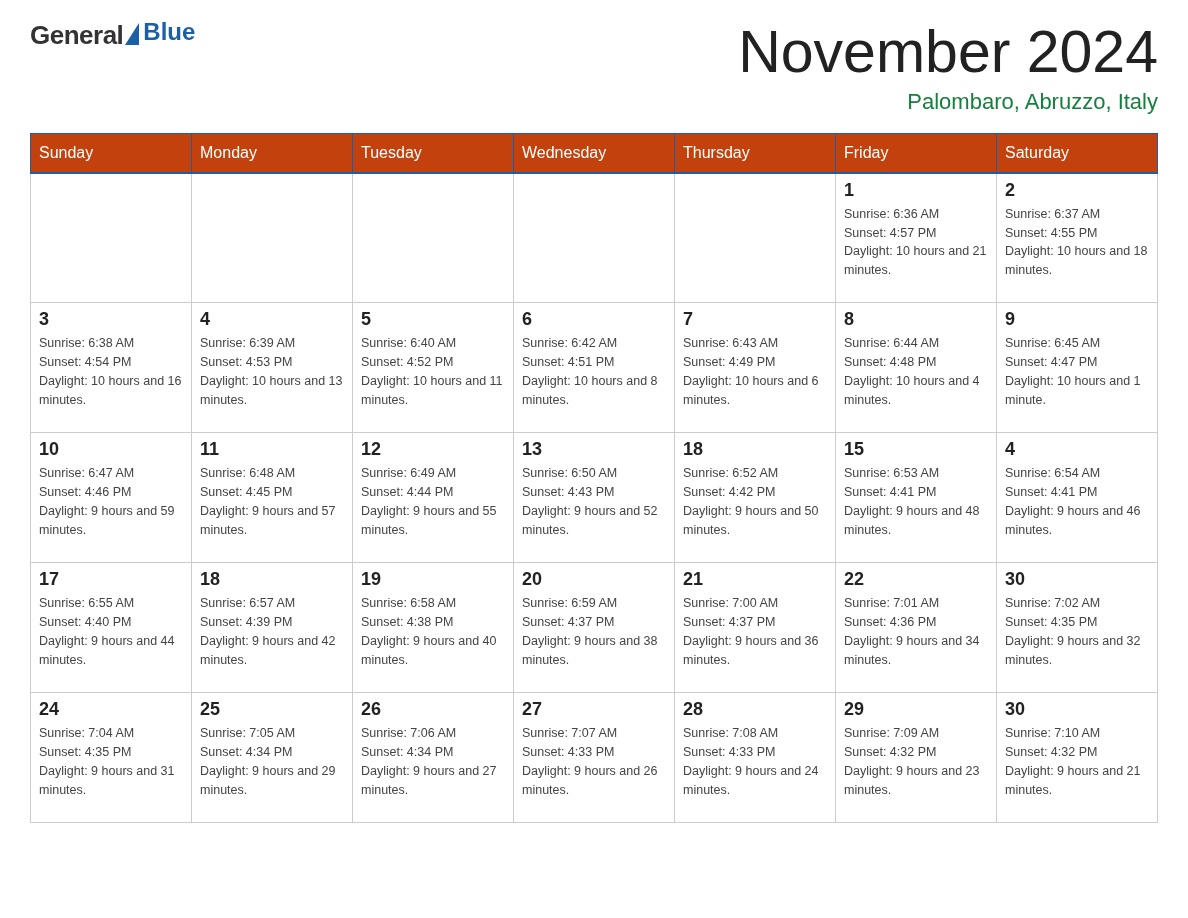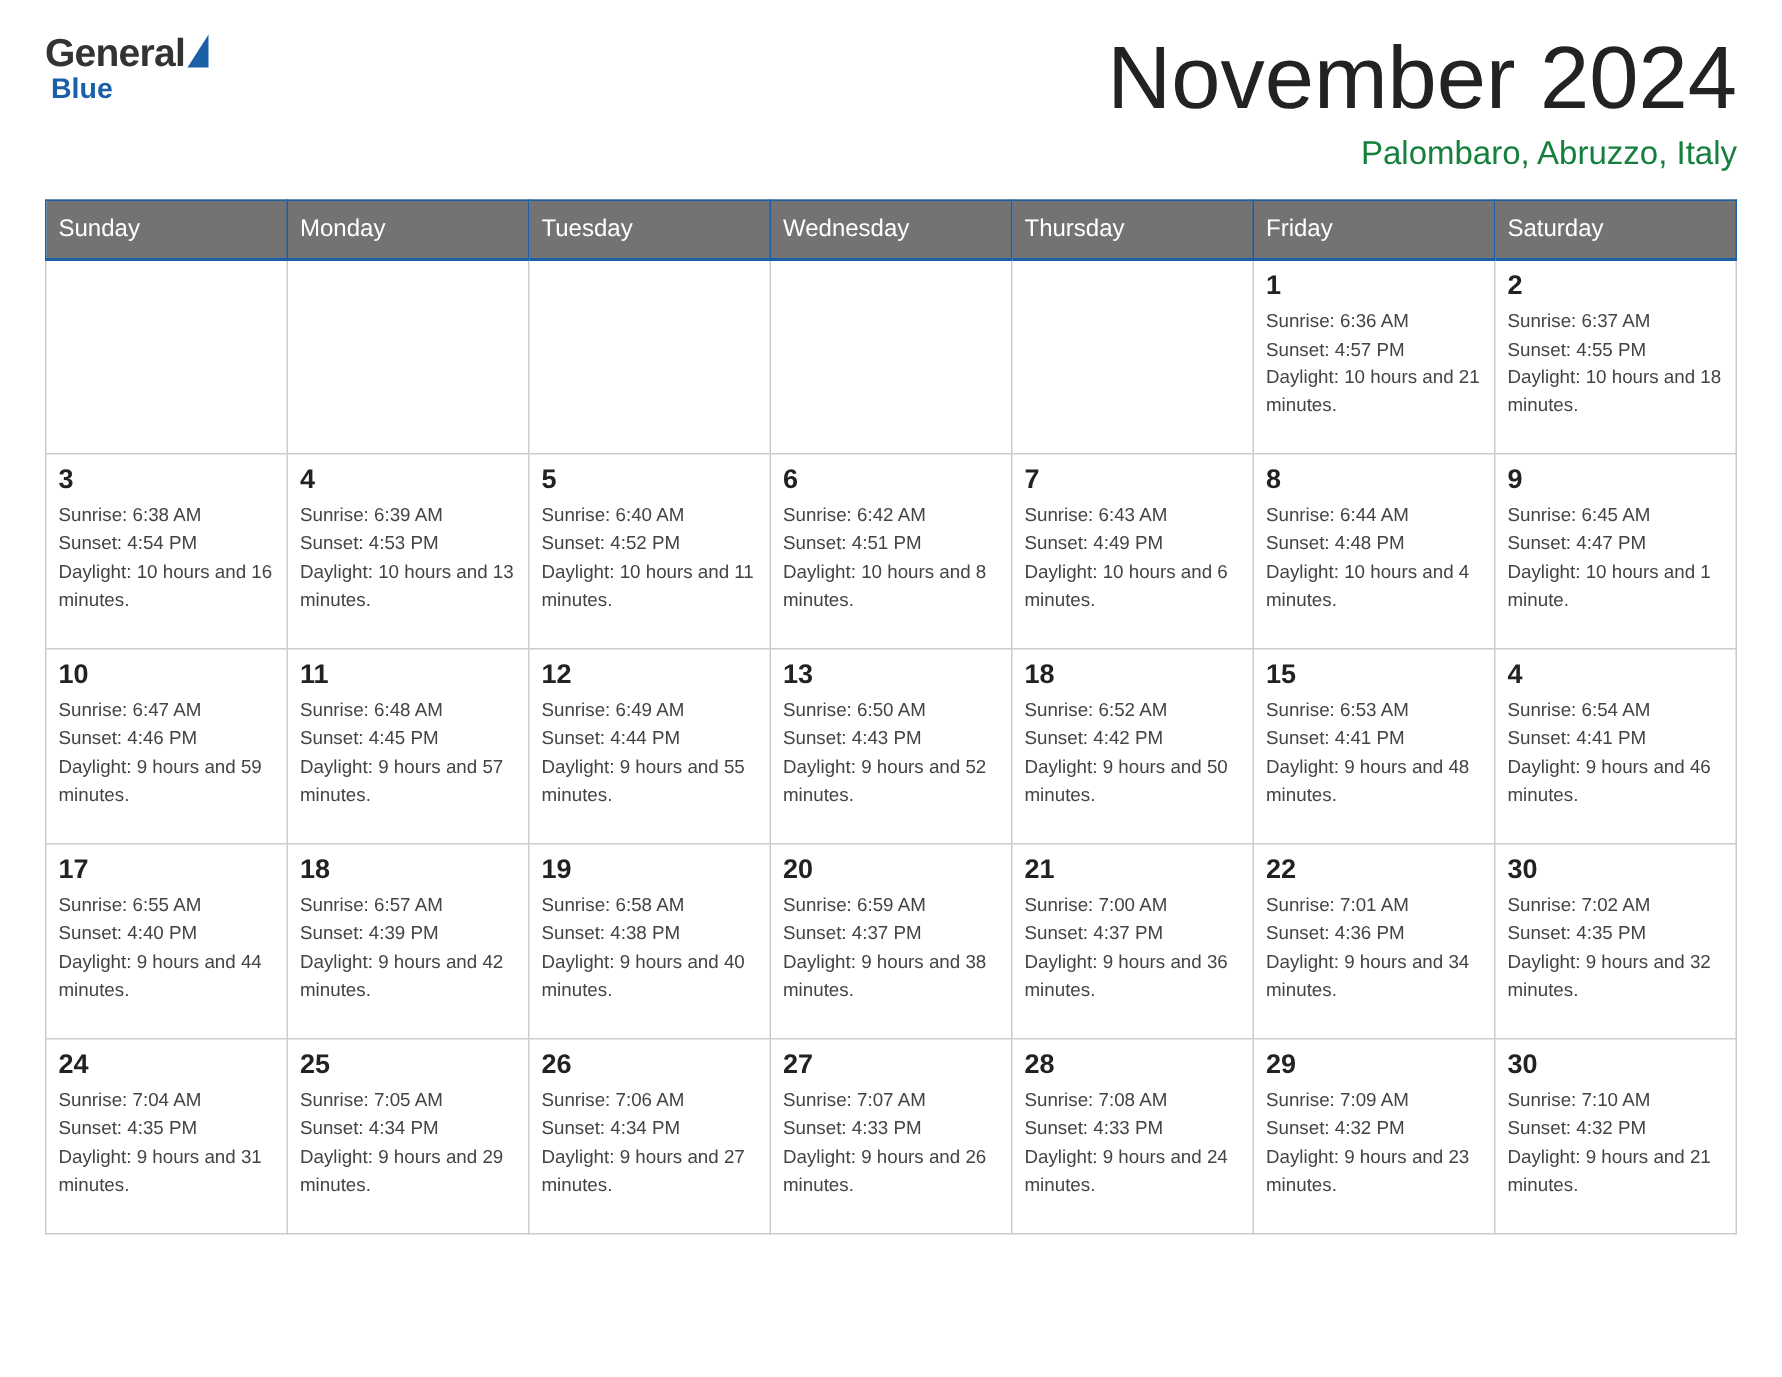--- a/index.html
+++ b/index.html
@@ -12,21 +12,20 @@
       padding: 20px 30px;
     }
     .header {
       display: flex;
       justify-content: space-between;
       align-items: flex-start;
       margin-bottom: 18px;
     }
     .logo {
       display: flex;
-      flex-direction: column;
       align-items: flex-start;
     }
     .logo-top {
       display: flex;
       align-items: center;
     }
     .logo-general {
       font-size: 26px;
       font-weight: bold;
       color: #333;
@@ -34,21 +33,21 @@
     }
     .logo-triangle {
       width: 0;
       height: 0;
       border-left: 14px solid transparent;
       border-bottom: 22px solid #1a5fa8;
       margin-left: 2px;
       margin-top: -4px;
     }
     .logo-bottom {
-      font-size: 19px;
+      font-size: 24px;
       font-weight: bold;
       color: #1a5fa8;
       margin-top: -2px;
       margin-left: 4px;
     }
     .title-section {
       text-align: right;
     }
     .month-title {
       font-size: 59px;
@@ -60,21 +59,21 @@
       font-size: 22px;
       color: #15803d;
       margin-top: 4px;
     }
     table {
       width: 100%;
       border-collapse: collapse;
       table-layout: fixed;
     }
     thead tr th {
-      background-color: #737373;
+      background-color: #c2410c;
       color: #fff;
       font-size: 16px;
       font-weight: normal;
       padding: 10px 8px;
       text-align: left;
       border: 1px solid #1a5fa8;
     }
     tbody tr td {
       vertical-align: top;
       padding: 6px 8px;

